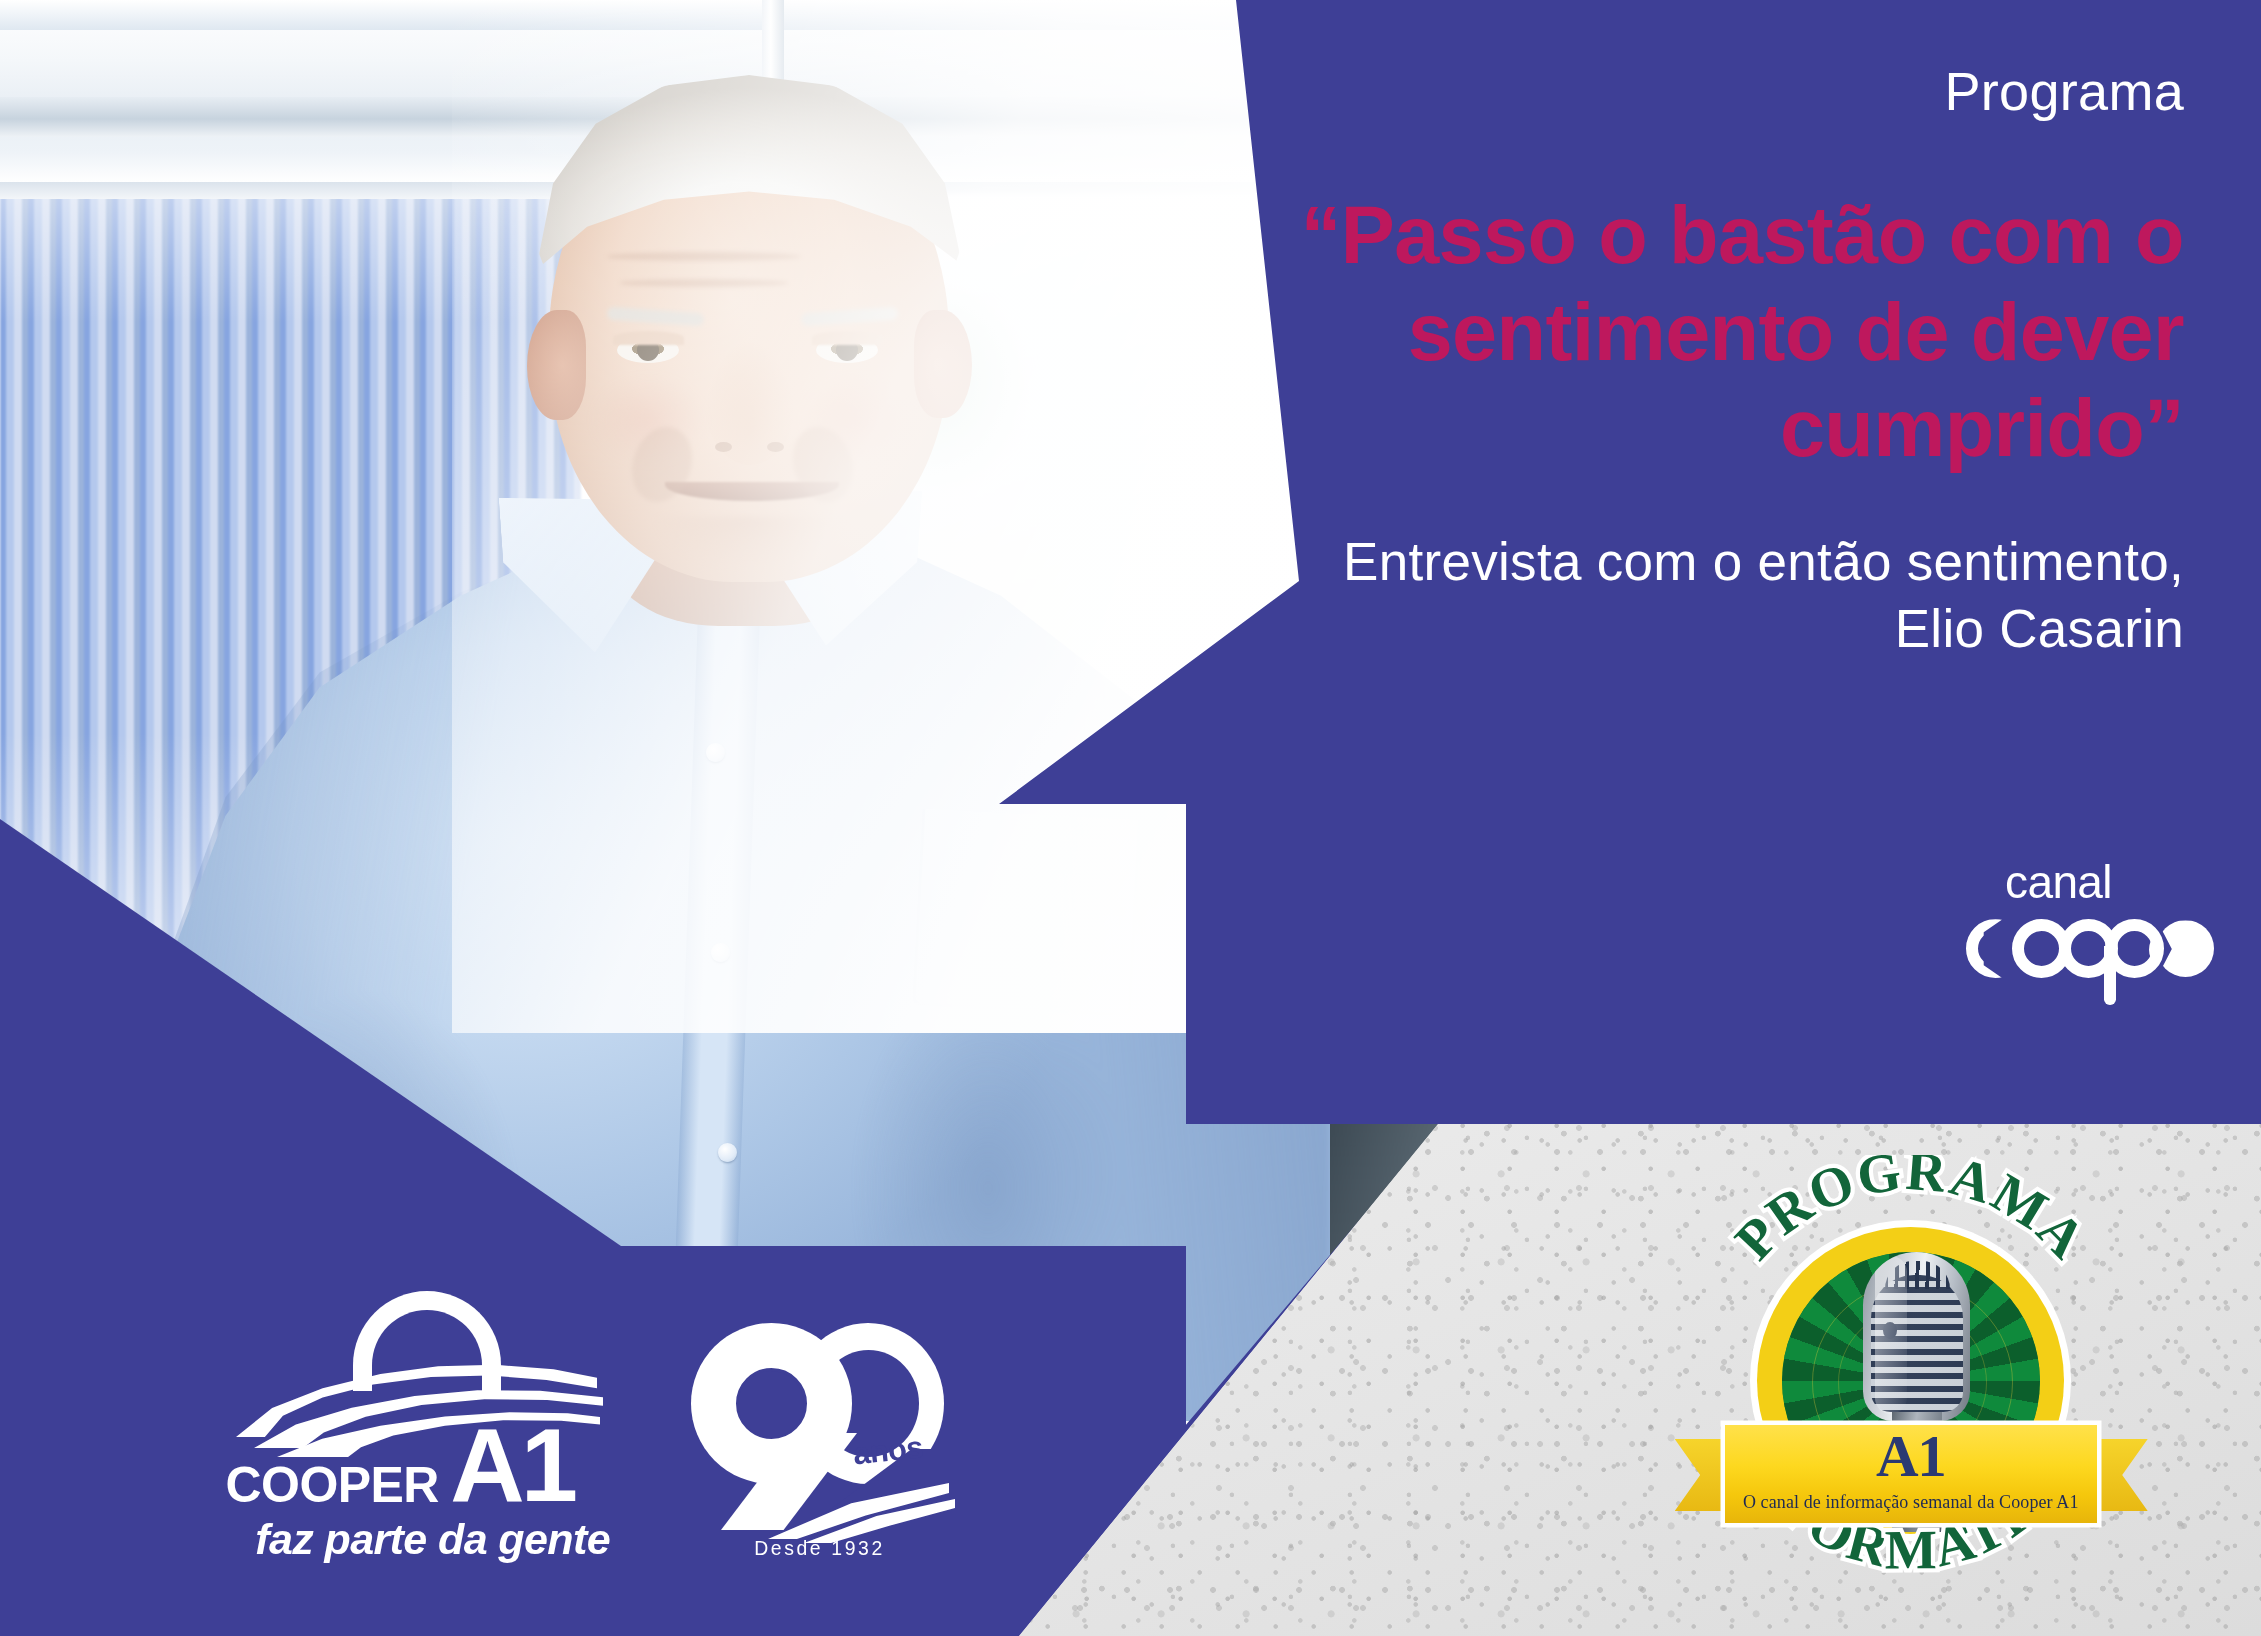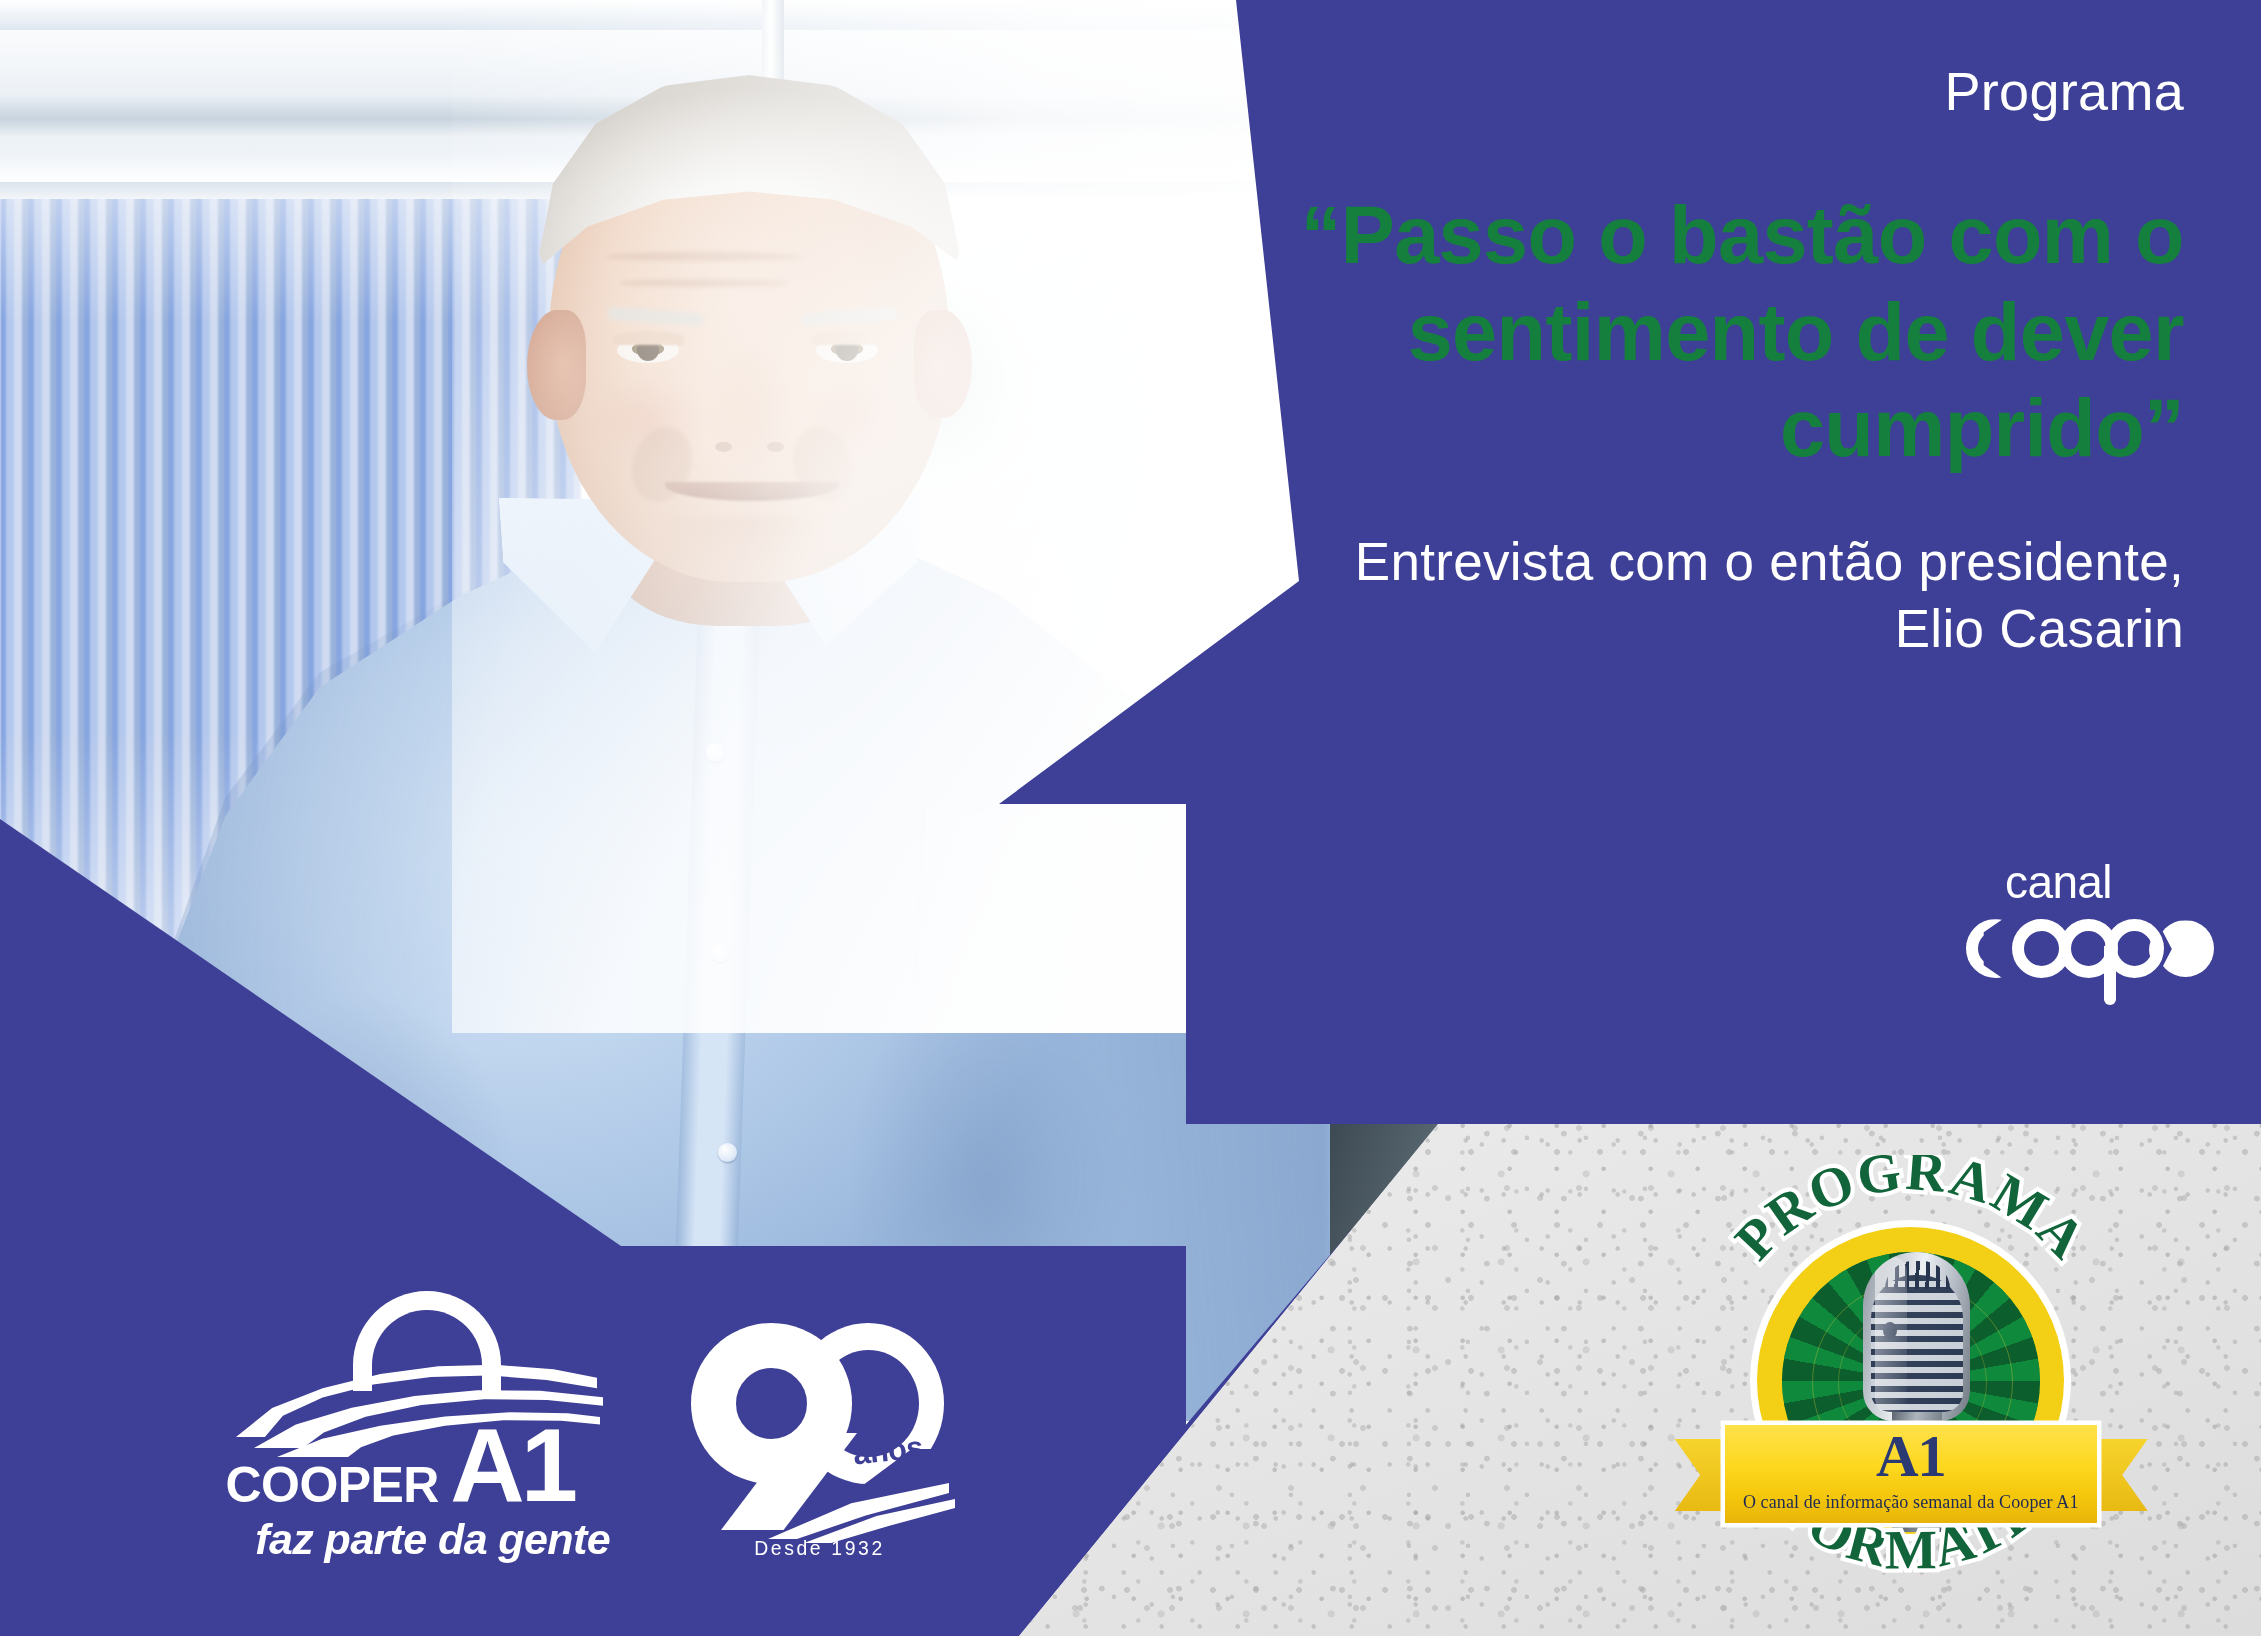--- a/index.html
+++ b/index.html
@@ -239,21 +239,21 @@
   #kicker{
     font-size:54px;line-height:1.08;font-weight:300;color:#ffffff;
     letter-spacing:0.3px;
   }
   #kicker-date{
     font-size:54px;line-height:1.22;font-weight:300;color:#f2d329;
     letter-spacing:0.3px;
   }
   #headline{
     margin-top:67px;
-    font-size:81px;line-height:1.19;font-weight:bold;color:#15803d;
+    font-size:81px;line-height:1.19;font-weight:bold;color:#be185d;
     letter-spacing:-0.6px;
     text-align:right;
   }
   #subline{
     margin-top:53px;
     font-size:53px;line-height:1.26;font-weight:300;color:#ffffff;
     letter-spacing:0.3px;text-align:right;
   }
 
   
@@ -529,21 +529,21 @@
   </div>
 
   <div class="shape" id="blue-right"></div>
   <div class="shape" id="blue-bottomleft"></div>
   <div class="shape" id="blue-bottomleft2"></div>
   <div class="shape" id="gray-panel"></div>
 
   <div id="text-col">
     <div id="kicker">Programa</div>
     <div id="headline">“Passo o bastão com o sentimento de dever cumprido”</div>
-    <div id="subline">Entrevista com o então presidente,</div>
+    <div id="subline">Entrevista com o então sentimento,</div>
     <div id="subline" style="margin-top:0">Elio Casarin</div>
   </div>
 
   <div id="somoscoop">
     <div id="sc-somos">canal</div>
     <div id="sc-mark">
       <div id="sc-c"></div>
       <div class="sc-o" style="left:46px;"></div>
       <div class="sc-o" style="left:93px;"></div>
       <div class="sc-o" style="left:139px;"></div>

